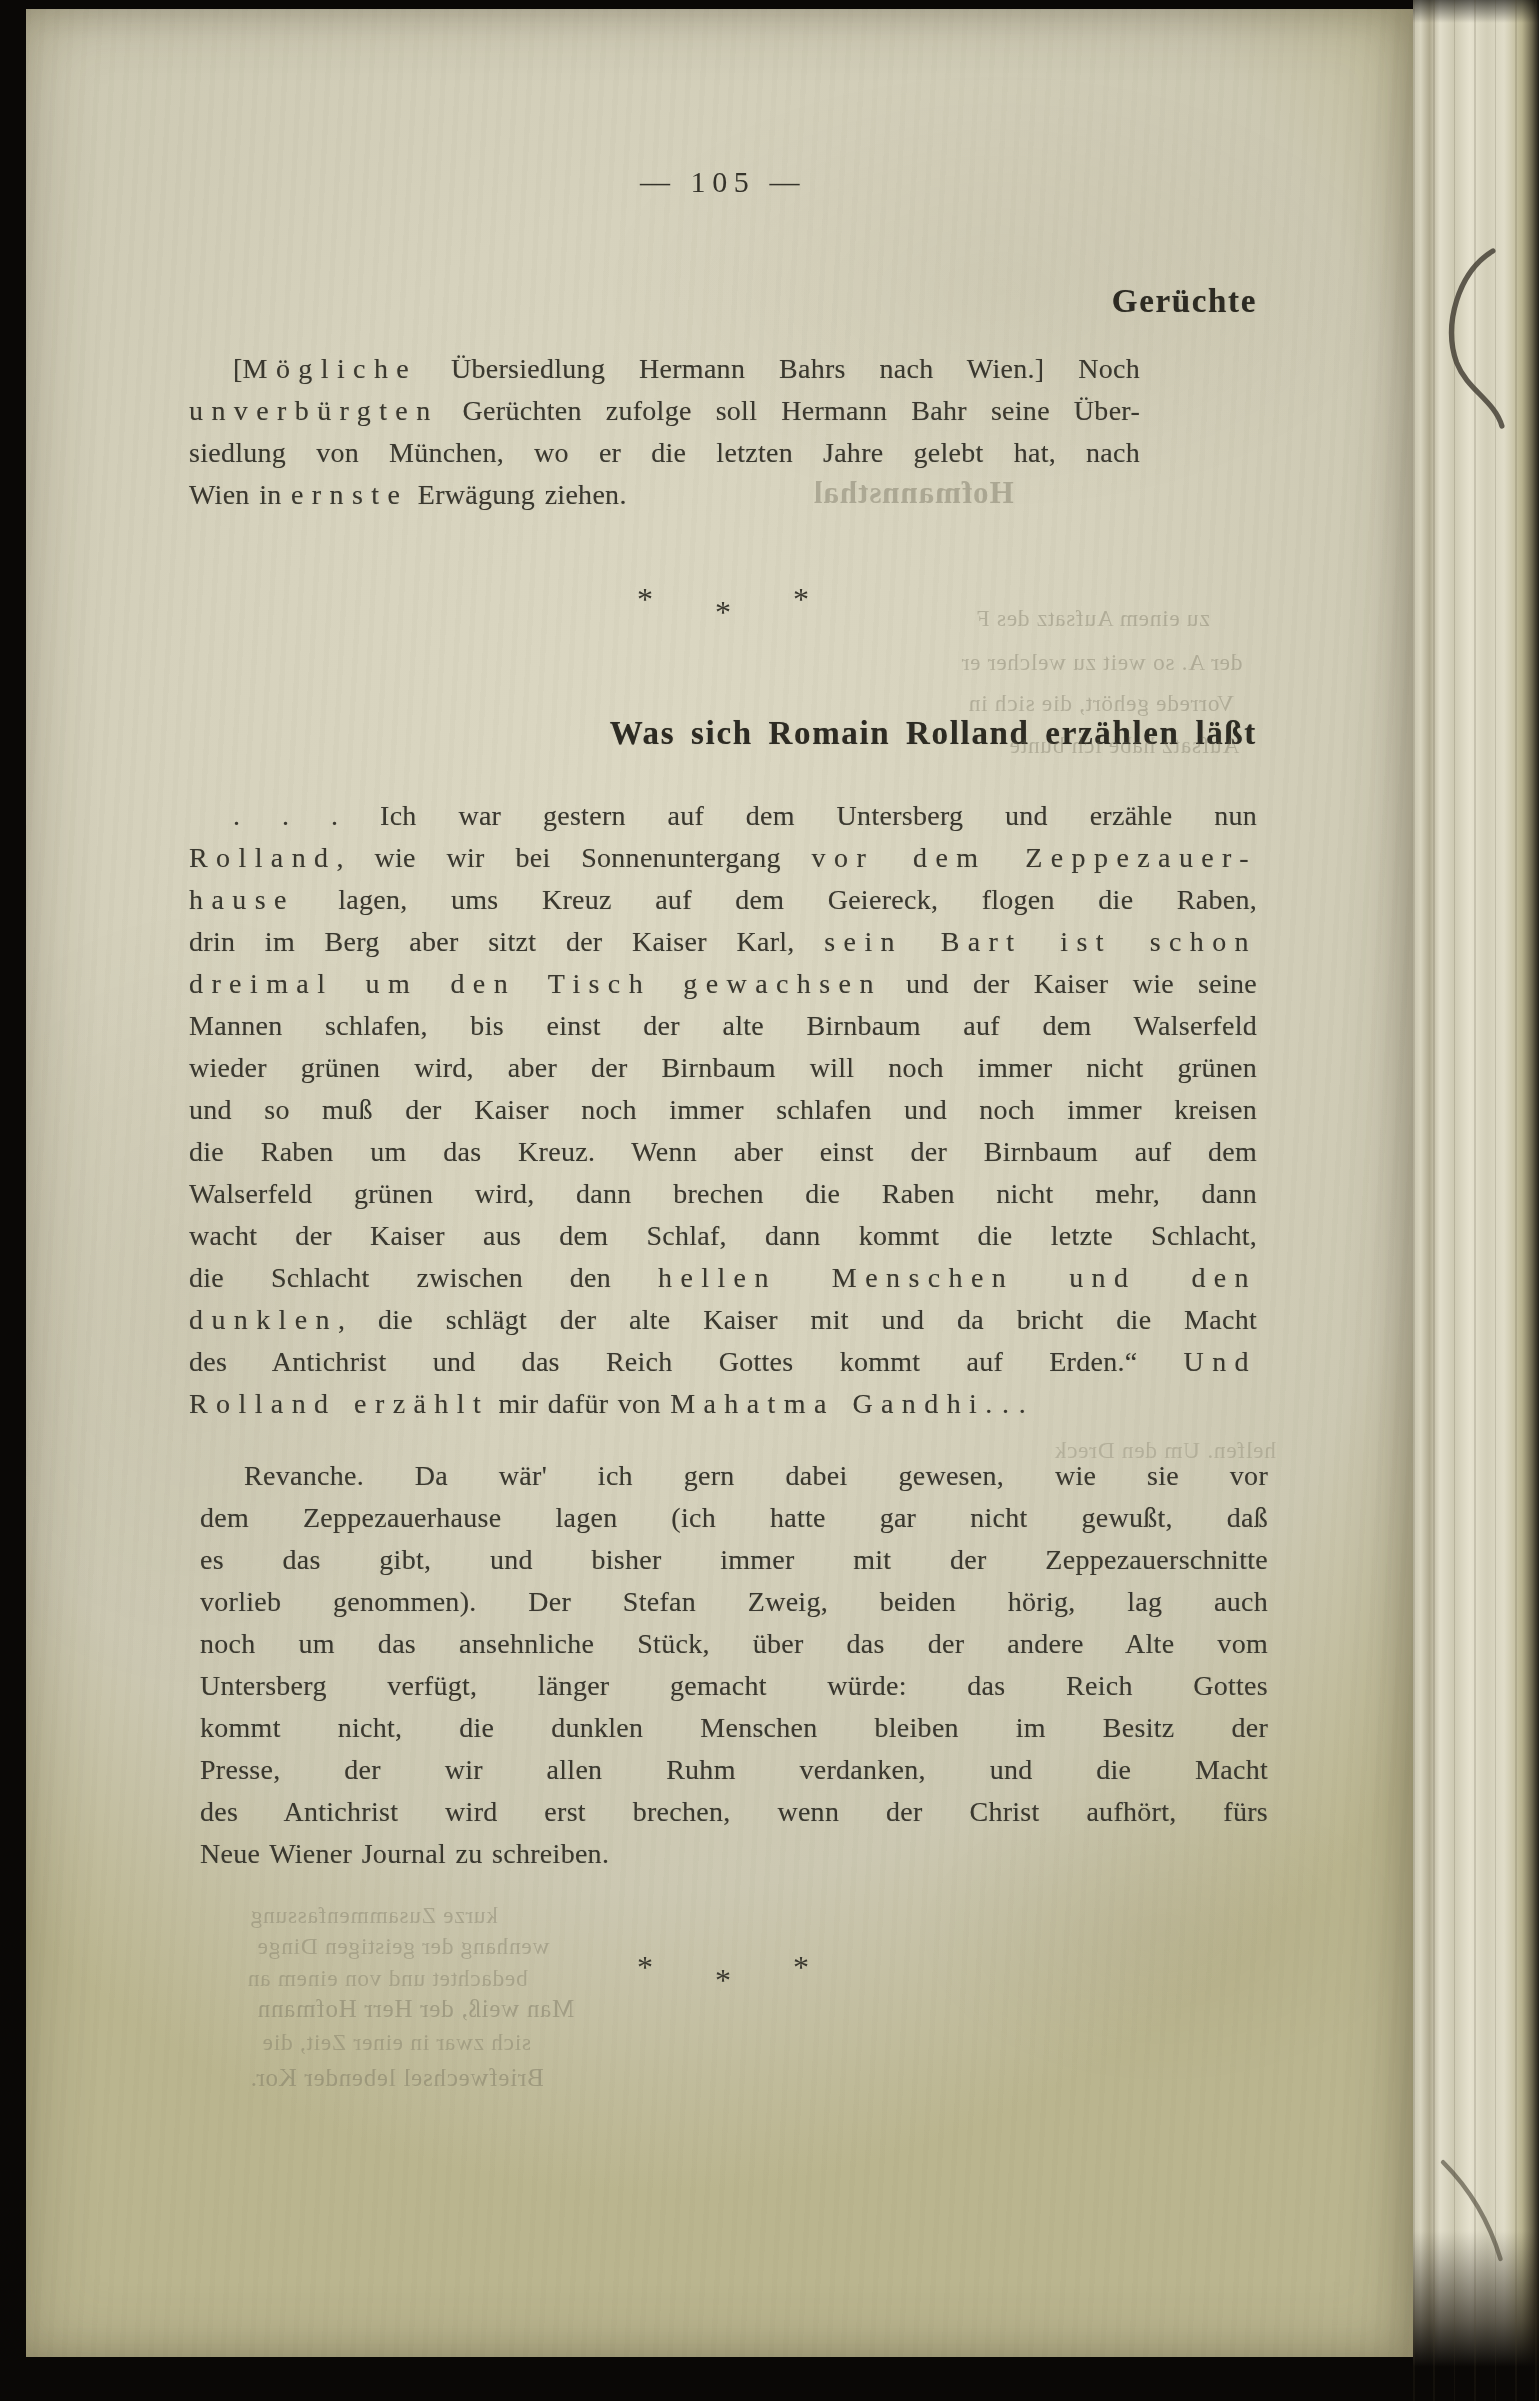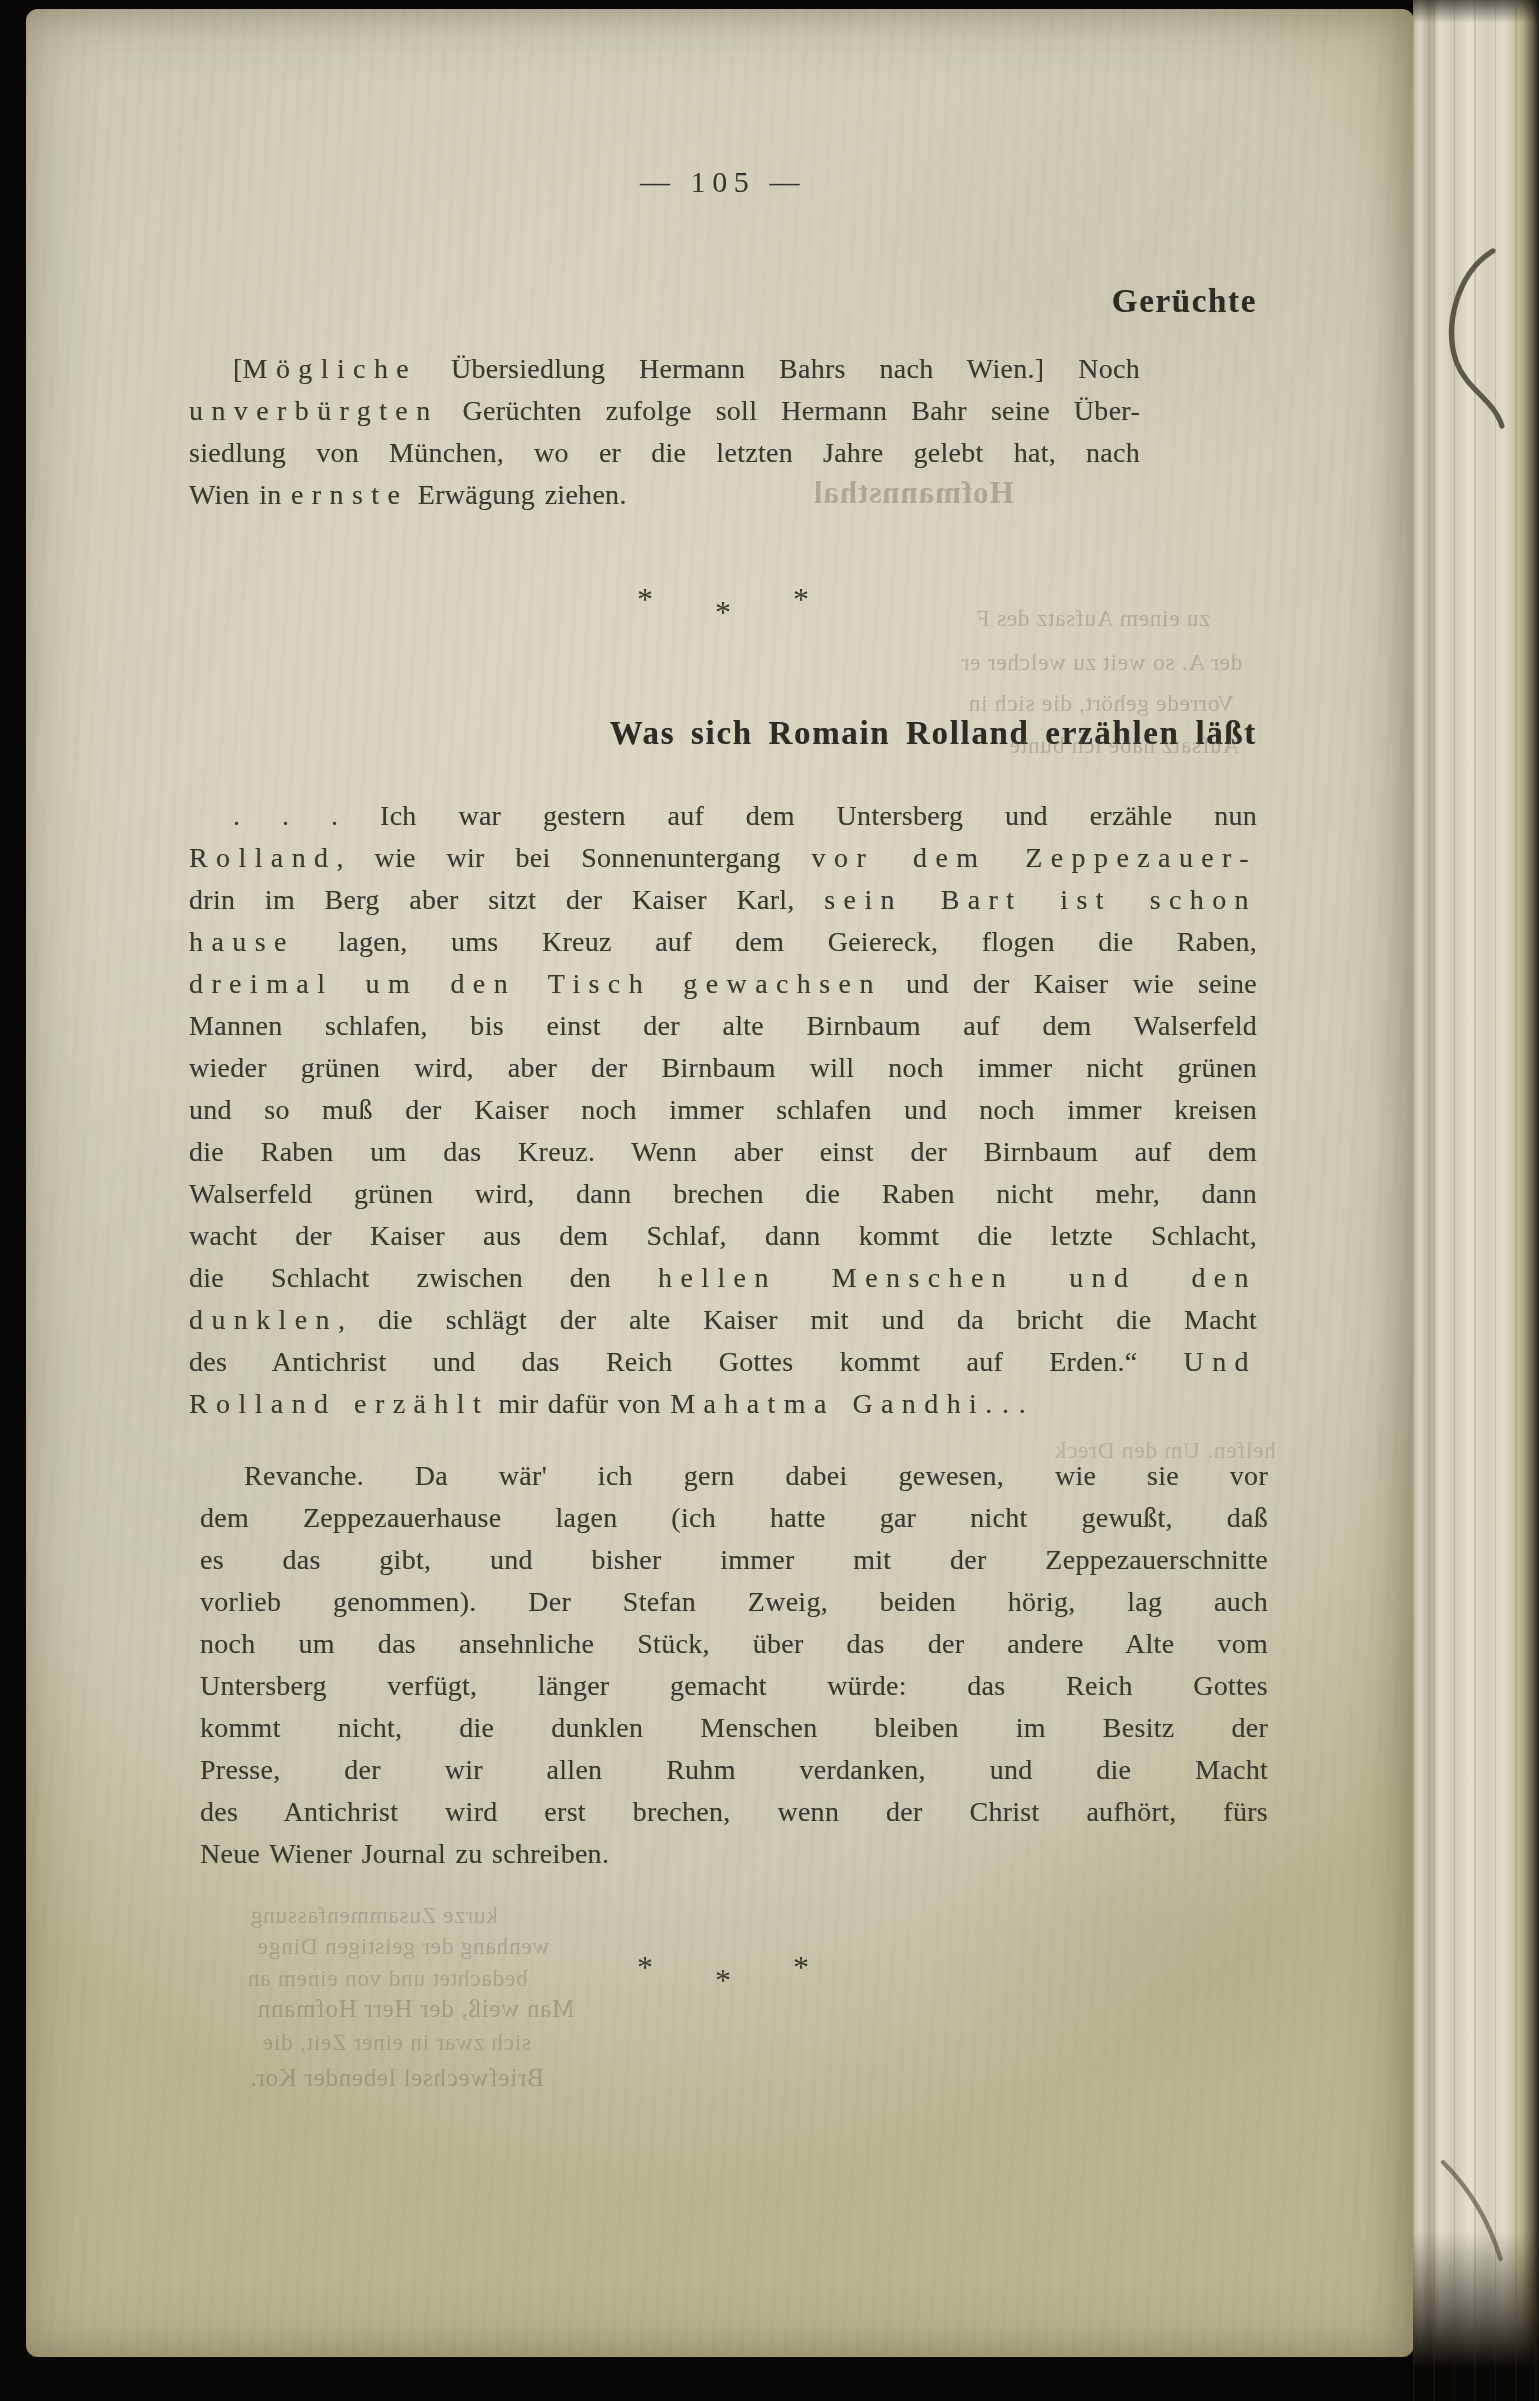--- a/index.html
+++ b/index.html
@@ -8,21 +8,20 @@
     position:relative; overflow:hidden;
     background:#0a0806;
     font-family:"Liberation Serif", serif;
   }
   
   .page {
     position:absolute; left:26px; top:9px; width:1388px; height:2348px;
     background:
       radial-gradient(ellipse 1059px 1361px at 45% 35%, #dcd8c3 0%, #d6d2bd 45%, #ccc8b2 78%, #bab58f 100%);
     box-shadow: inset 0 0 68px rgba(62,52,30,.30), inset -13.6px 0 30px rgba(62,52,30,.18);
-    border-radius: 12px;
   }
   .texture {
     position:absolute; inset:0; pointer-events:none; opacity:.65;
     background:
       radial-gradient(ellipse 681px 378px at 70% 12%, rgba(120,110,80,.10), transparent 60%),
       radial-gradient(ellipse 529px 681px at 12% 55%, rgba(100,92,64,.09), transparent 60%),
       radial-gradient(ellipse 423px 257px at 82% 82%, rgba(110,100,70,.10), transparent 60%),
       repeating-linear-gradient(93deg, rgba(90,84,60,.03) 0 5.3px, rgba(0,0,0,0) 5.3px 14.4px);
   }
   .block { position:absolute; }
@@ -111,22 +110,22 @@
     <span class="ast">*</span>
     <span class="ast ast-mid">*</span>
     <span class="ast">*</span>
   </div>
 
   <div class="block h1 t2">Was sich Romain Rolland erzählen läßt</div>
 
   <div class="block para p1">
       <div class="line indent">. . . Ich war gestern auf dem Untersberg und erzähle nun</div>
       <div class="line"><span class="sperr">Rolland</span>, wie wir bei Sonnenuntergang <span class="sperr">vor dem Zeppezauer-</span></div>
+      <div class="line"><span class="sperr">hause</span> lagen, ums Kreuz auf dem Geiereck, flogen die Raben,</div>
       <div class="line">drin im Berg aber sitzt der Kaiser Karl, <span class="sperr">sein Bart ist schon</span></div>
-      <div class="line"><span class="sperr">hause</span> lagen, ums Kreuz auf dem Geiereck, flogen die Raben,</div>
       <div class="line"><span class="sperr">dreimal um den Tisch gewachsen</span> und der Kaiser wie seine</div>
       <div class="line">Mannen schlafen, bis einst der alte Birnbaum auf dem Walserfeld</div>
       <div class="line">wieder grünen wird, aber der Birnbaum will noch immer nicht grünen</div>
       <div class="line">und so muß der Kaiser noch immer schlafen und noch immer kreisen</div>
       <div class="line">die Raben um das Kreuz. Wenn aber einst der Birnbaum auf dem</div>
       <div class="line">Walserfeld grünen wird, dann brechen die Raben nicht mehr, dann</div>
       <div class="line">wacht der Kaiser aus dem Schlaf, dann kommt die letzte Schlacht,</div>
       <div class="line">die Schlacht zwischen den <span class="sperr">hellen Menschen und den</span></div>
       <div class="line"><span class="sperr">dunklen</span>, die schlägt der alte Kaiser mit und da bricht die Macht</div>
       <div class="line">des Antichrist und das Reich Gottes kommt auf Erden.“ <span class="sperr">Und</span></div>

